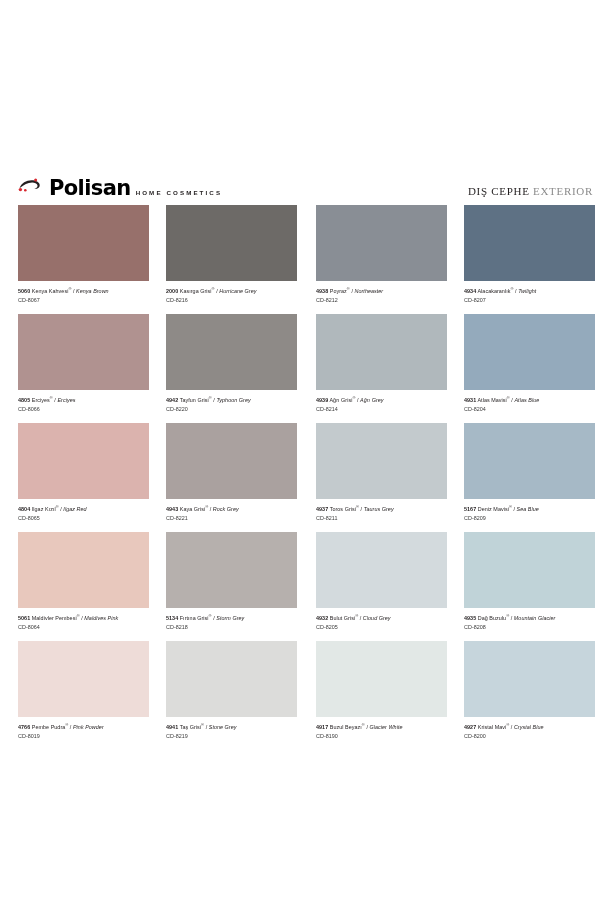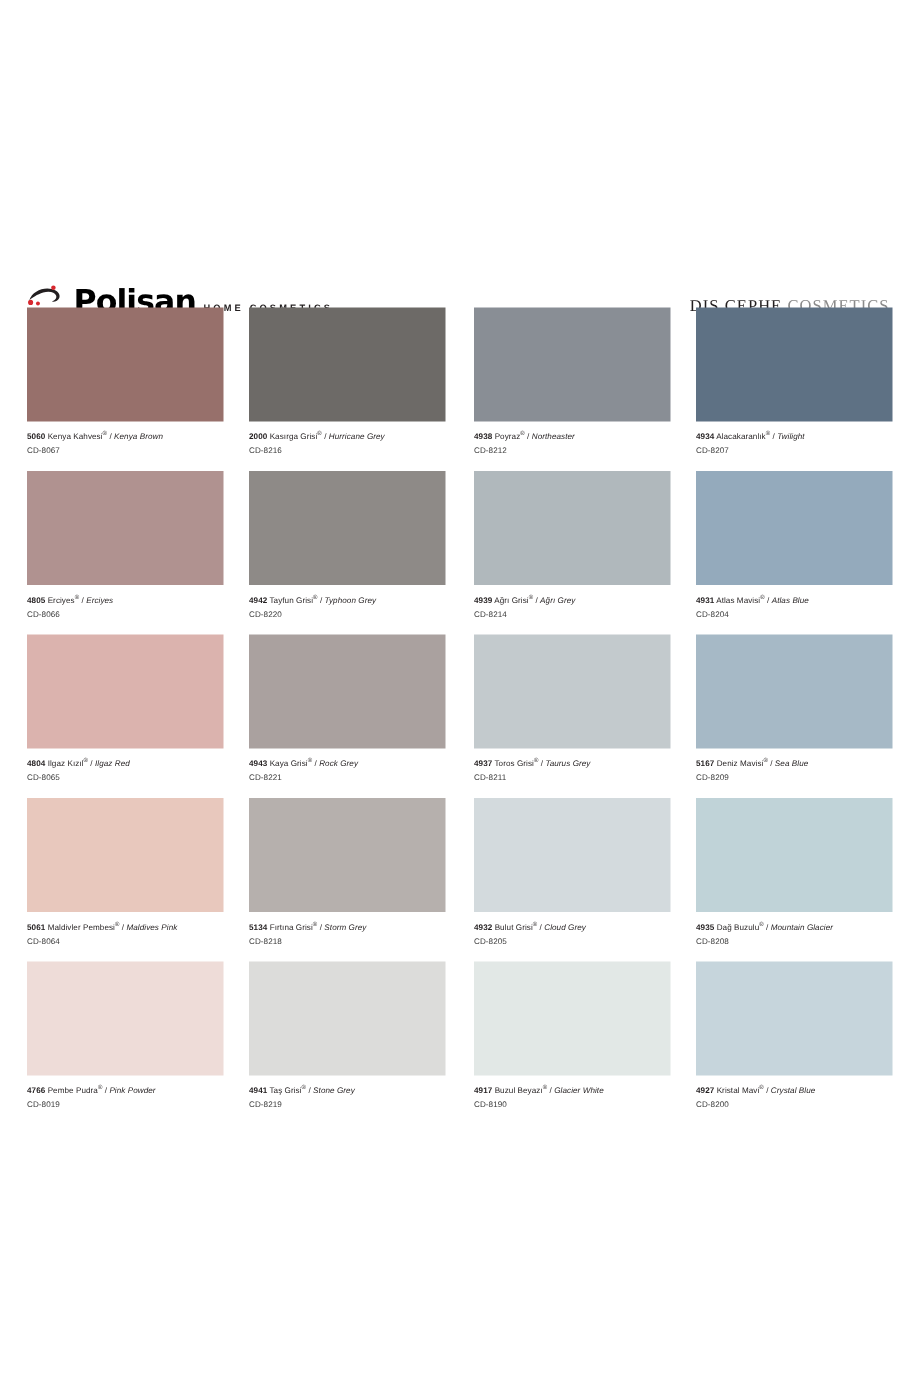--- a/index.html
+++ b/index.html
@@ -28,21 +28,20 @@
     position: absolute;
     left: 0;
     top: 168px;
     width: 613px;
     height: 30px;
     display: flex;
     align-items: flex-end;
     justify-content: space-between;
     padding: 0 20px 0 18px;
     box-sizing: border-box;
-    margin-top: 13px;
   }
   .brand {
     display: flex;
     align-items: flex-end;
     gap: 5px;
   }
   .brand-mark {
     display: block;
     margin-bottom: 1px;
   }
@@ -159,21 +158,21 @@
           <circle cx="7.3" cy="12.3" r="1.3" fill="#d7282f"></circle>
           <circle cx="17.6" cy="1.9" r="1.5" fill="#d7282f"></circle>
         </svg>
       </span>
       <span class="brand-word">Polisan</span>
       <span class="brand-sub">HOME COSMETICS</span>
     </div>
 
     <div class="section-title">
       <span class="t-main">DIŞ CEPHE</span>
-      <span class="t-sub">COSMETICS</span>
+      <span class="t-sub">EXTERIOR</span>
     </div>
 
   </div>
 
   <div class="grid" id="swatch-grid">
       <div class="row">
         <div class="group">
           <div class="cell">
             <div class="chip" style="background-color: rgb(151, 112, 107);"></div>
             <div class="caption">

